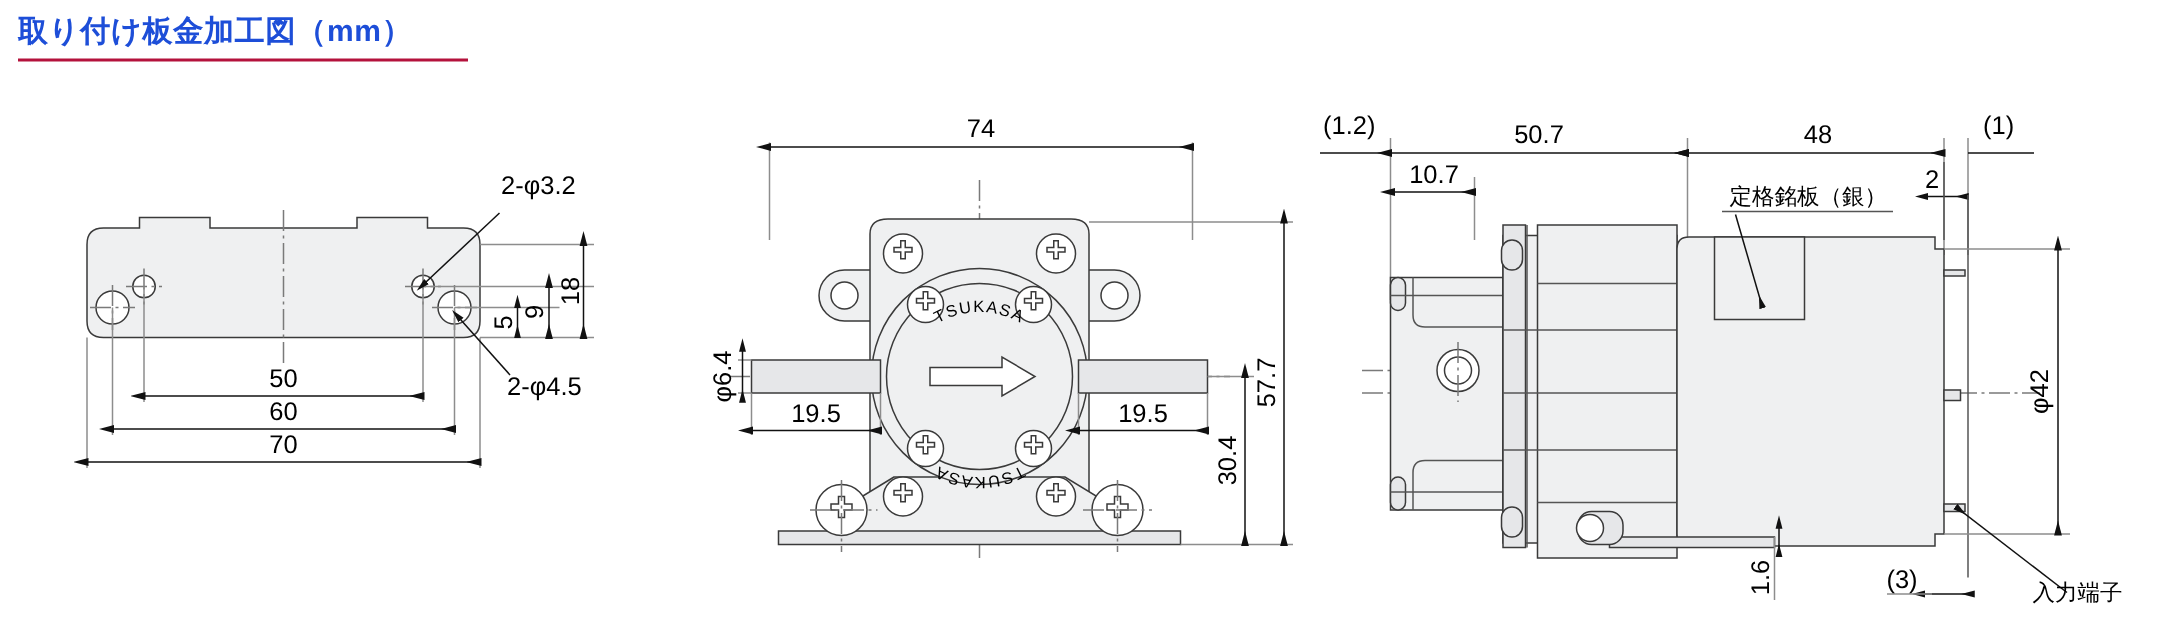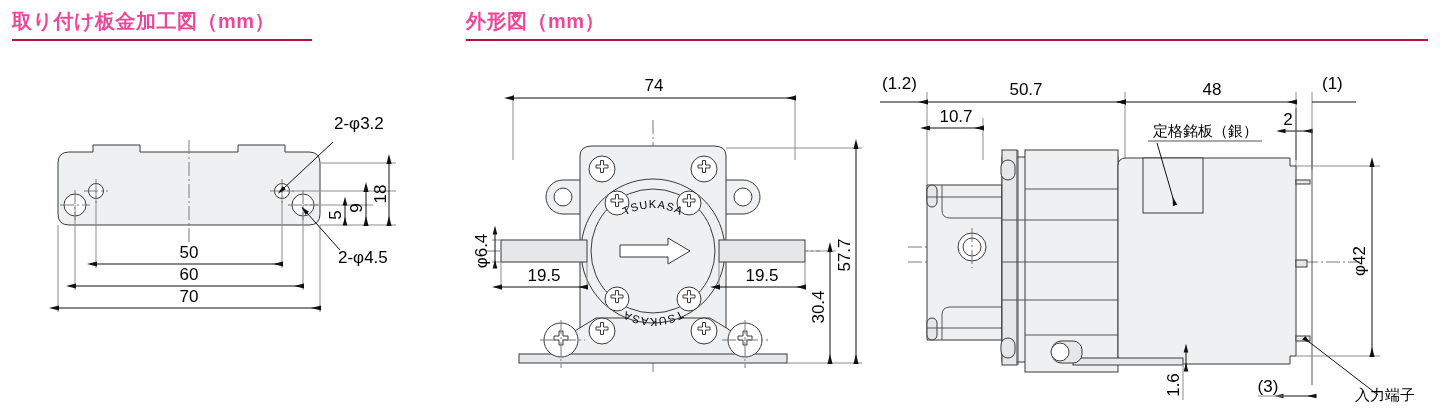--- a/index.html
+++ b/index.html
@@ -3,21 +3,21 @@
 <meta charset="utf-8">
 <style>
   html,body{margin:0;padding:0;background:#ffffff;}
   body{width:1440px;height:420px;overflow:hidden;
        font-family:"Liberation Sans","DejaVu Sans",sans-serif;color:#000;}
   .page{position:relative;width:1440px;height:420px;}
 
   
   .sect{position:absolute;}
   .sect .title{font-size:20px;font-weight:bold;letter-spacing:.5px;
-               white-space:nowrap;line-height:26px;color:#ec4899;}
+               white-space:nowrap;line-height:26px;color:#1d4ed8;}
   .sect .rule{height:0;border-top:2px solid #b4123c;margin-top:5px;}
   #sect-left{left:12px;top:8px;width:300px;}
   #sect-right{left:466px;top:8px;width:962px;}
 
   
   .svgwrap{position:absolute;left:0;top:0;width:1440px;height:420px;
            pointer-events:none;}
   svg{display:block;}
   text{font-family:"Liberation Sans","DejaVu Sans",sans-serif;fill:#000;}
   .dim{font-size:17px;}
@@ -37,24 +37,20 @@
 </head>
 <body>
 
 <div class="page">
 
   <div class="sect" id="sect-left">
     <div class="title">取り付け板金加工図（mm）</div>
     <div class="rule"></div>
   </div>
 
-  <div class="sect" id="sect-right">
-    <div class="title">外形図（mm）</div>
-    <div class="rule"></div>
-  </div>
 
   <div class="svgwrap">
   <svg width="1440" height="420" viewBox="0 0 1440 420" xmlns="http://www.w3.org/2000/svg">
     <defs>
       <marker id="ar" markerWidth="10" markerHeight="8" refX="9" refY="4" orient="auto" markerUnits="userSpaceOnUse">
         <path d="M0,4 L10,1.4 L10,6.6 Z" fill="#111"></path>
       </marker>
       <marker id="arS" markerWidth="9" markerHeight="7" refX="8.5" refY="3.5" orient="auto" markerUnits="userSpaceOnUse">
         <path d="M0,3.5 L9,1.2 L9,5.8 Z" fill="#111"></path>
       </marker>

